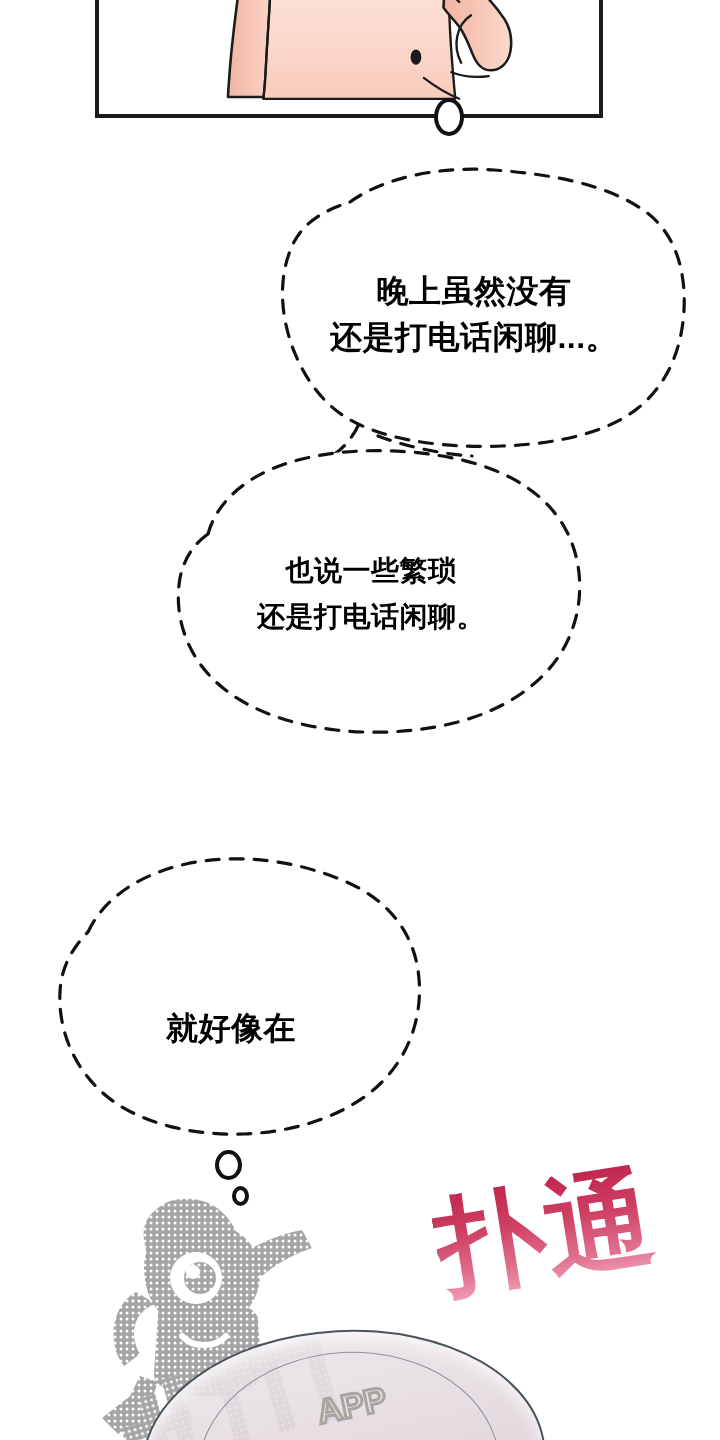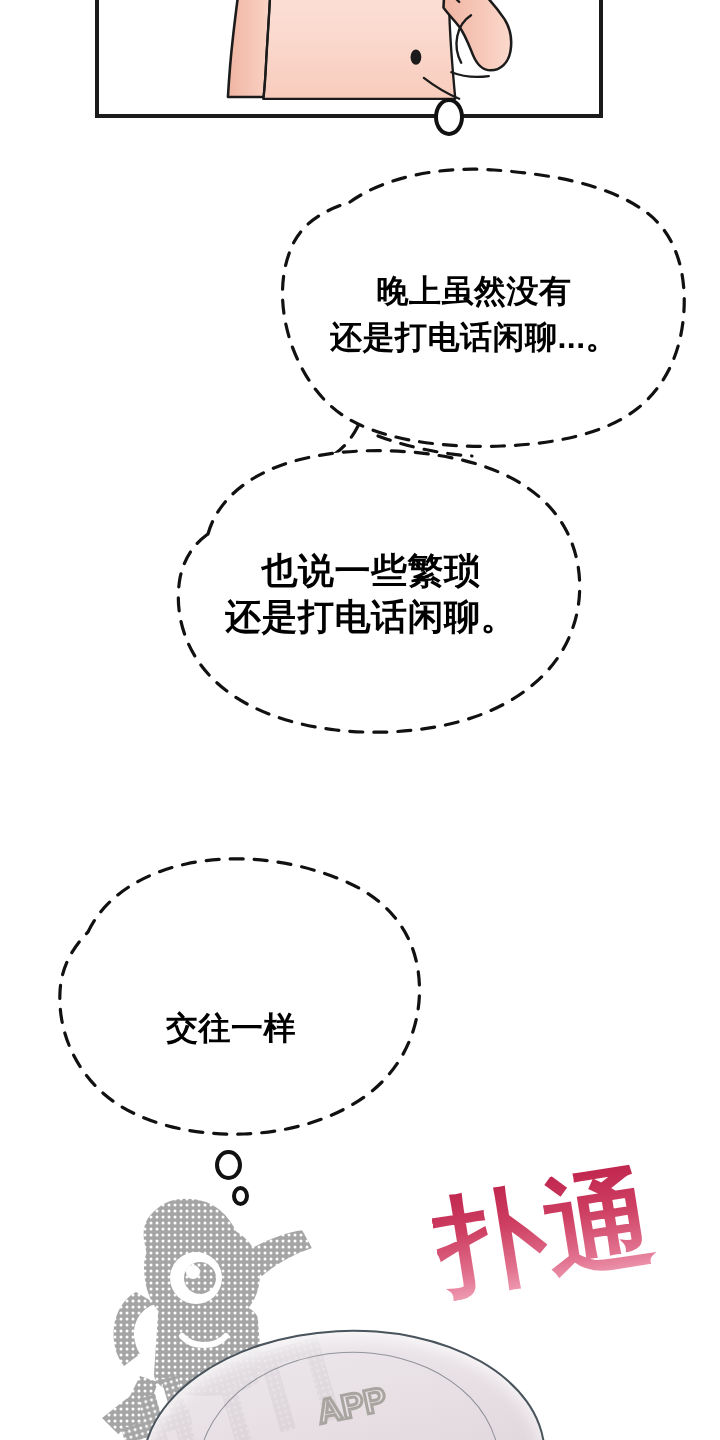--- a/index.html
+++ b/index.html
@@ -72,21 +72,21 @@
     pointer-events: none;
   }
   .bubble-line {
     display: block;
   }
 
   #bubble1 { left: 258px; top: 168px; width: 432px; height: 292px; }
   #bubble1 .bubble-text { font-size: 32px; line-height: 46px; padding-bottom: 18px; }
 
   #bubble2 { left: 152px; top: 448px; width: 438px; height: 292px; }
-  #bubble2 .bubble-text { font-size: 36px; line-height: 46px; padding-bottom: 6px; }
+  #bubble2 .bubble-text { font-size: 28px; line-height: 46px; padding-bottom: 6px; }
 
   #bubble3 { left: 36px; top: 858px; width: 390px; height: 288px; }
   #bubble3 .bubble-text { font-size: 32px; line-height: 46px; padding-top: 26px; }
 
   
   .tail-oval {
     position: absolute;
     border: 4px solid #111111;
     border-radius: 50%;
     background: #ffffff;
@@ -221,21 +221,21 @@
     </div>
   </div>
 
   <div class="bubble" id="bubble3">
     <svg width="390" height="288" viewBox="0 0 390 288">
       <path d="M52 74 C68 40 104 16 150 6 C200 -5 258 2 306 22 C350 40 376 72 382 112
                C388 152 376 194 346 224 C314 256 262 274 208 276 C154 278 100 264 68 236
                C38 210 22 172 24 134 C25 110 36 90 52 74 Z" fill="#ffffff" stroke="#111111" stroke-width="3.2" stroke-dasharray="13 11" stroke-linecap="round"></path>
     </svg>
     <div class="bubble-text">
-      <span class="bubble-line">交往一样</span>
+      <span class="bubble-line">就好像在</span>
     </div>
   </div>
 
   <div class="tail-oval" id="tail-b3-big"></div>
   <div class="tail-oval" id="tail-b3-small"></div>
 
   <svg class="watermark" viewBox="0 0 430 250">
     <defs>
       <pattern id="halftone" width="6" height="6" patternUnits="userSpaceOnUse">
         <rect width="6" height="6" fill="#9c9c9c"></rect>

